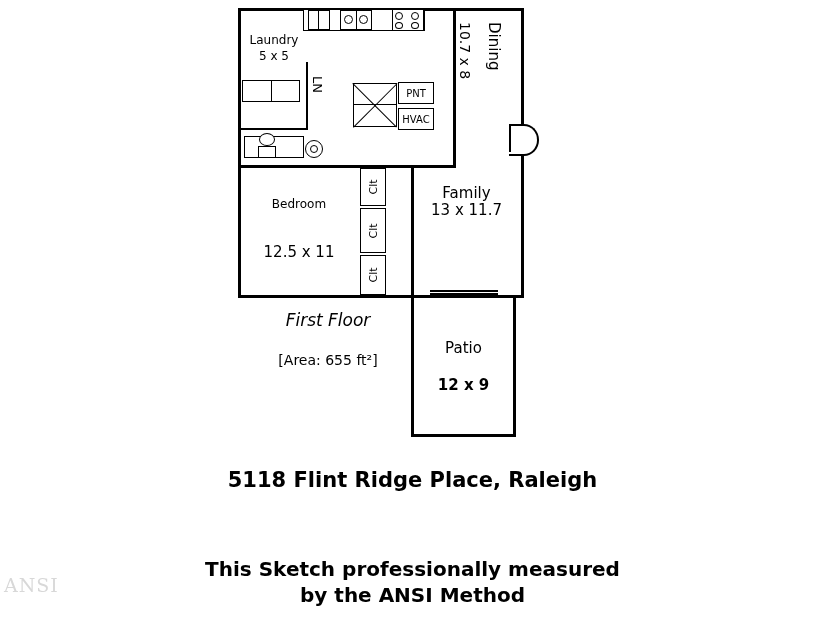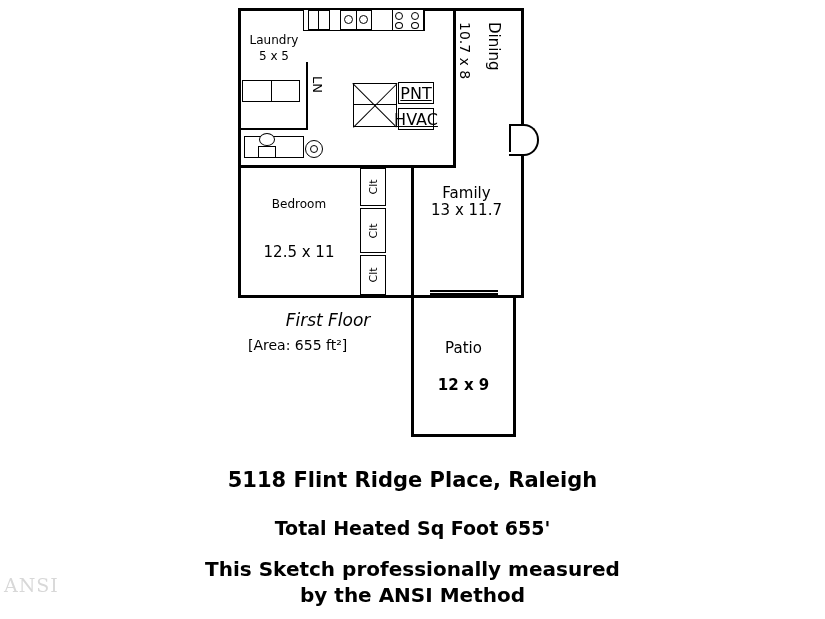--- a/index.html
+++ b/index.html
@@ -60,25 +60,24 @@
     font-size: 11px;
     font-family: "DejaVu Sans", sans-serif;
     white-space: nowrap;
   }
 
   .util-box {
     position: absolute;
     border: 1.5px solid #000;
     background: #fff;
     box-sizing: border-box;
-    font-size: 16px;
+    font-size: 10px;
     display: flex;
     align-items: center;
     justify-content: center;
-    text-decoration: underline;
   }
 
   
   .fx {
     position: absolute;
     box-sizing: border-box;
     border: 1.3px solid #000;
     background: #fff;
   }
   .fx-line {
@@ -103,23 +102,24 @@
   }
 
   .floor-title {
     position: absolute;
     text-align: center;
     font-size: 17px;
     font-family: "DejaVu Sans", sans-serif;
   }
   .floor-area {
     position: absolute;
-    text-align: left;
+    text-align: center;
     font-size: 14px;
     font-family: "DejaVu Sans", sans-serif;
+    margin-top: 15px;
   }
 
   .watermark {
     position: absolute;
     left: 4px;
     top: 574px;
     font-size: 19px;
     letter-spacing: 1px;
     color: #d8d8d8;
     font-family: "DejaVu Serif", serif;
@@ -232,19 +232,18 @@
 
   <div class="lbl lbl-center" style="left:412px; top:340px; width:103px;">
     <div style="font-size:15px;">Patio</div>
     <div style="font-size:15px; font-weight:bold; margin-top:20px;">12 x 9</div>
   </div>
 
   <div class="floor-title" style="left:248px; top:310px; width:160px;font-style:italic;">First Floor</div>
   <div class="floor-area" style="left:248px; top:337px; width:160px;">[Area: 655 ft²]</div>
 
   <div class="caption" style="left:0; top:468px; font-size:21px;">5118 Flint Ridge Place, Raleigh</div>
-  <div class="caption" style="left:0; top:517px; font-size:19px;">Total Heated Sq Foot 655'</div>
   <div class="caption" style="left:0; top:557px; font-size:20px;">This Sketch professionally measured</div>
   <div class="caption" style="left:0; top:583px; font-size:20px;">by the ANSI Method</div>
 
   <div class="watermark">ANSI</div>
 
 </div>
 
 </body></html>

